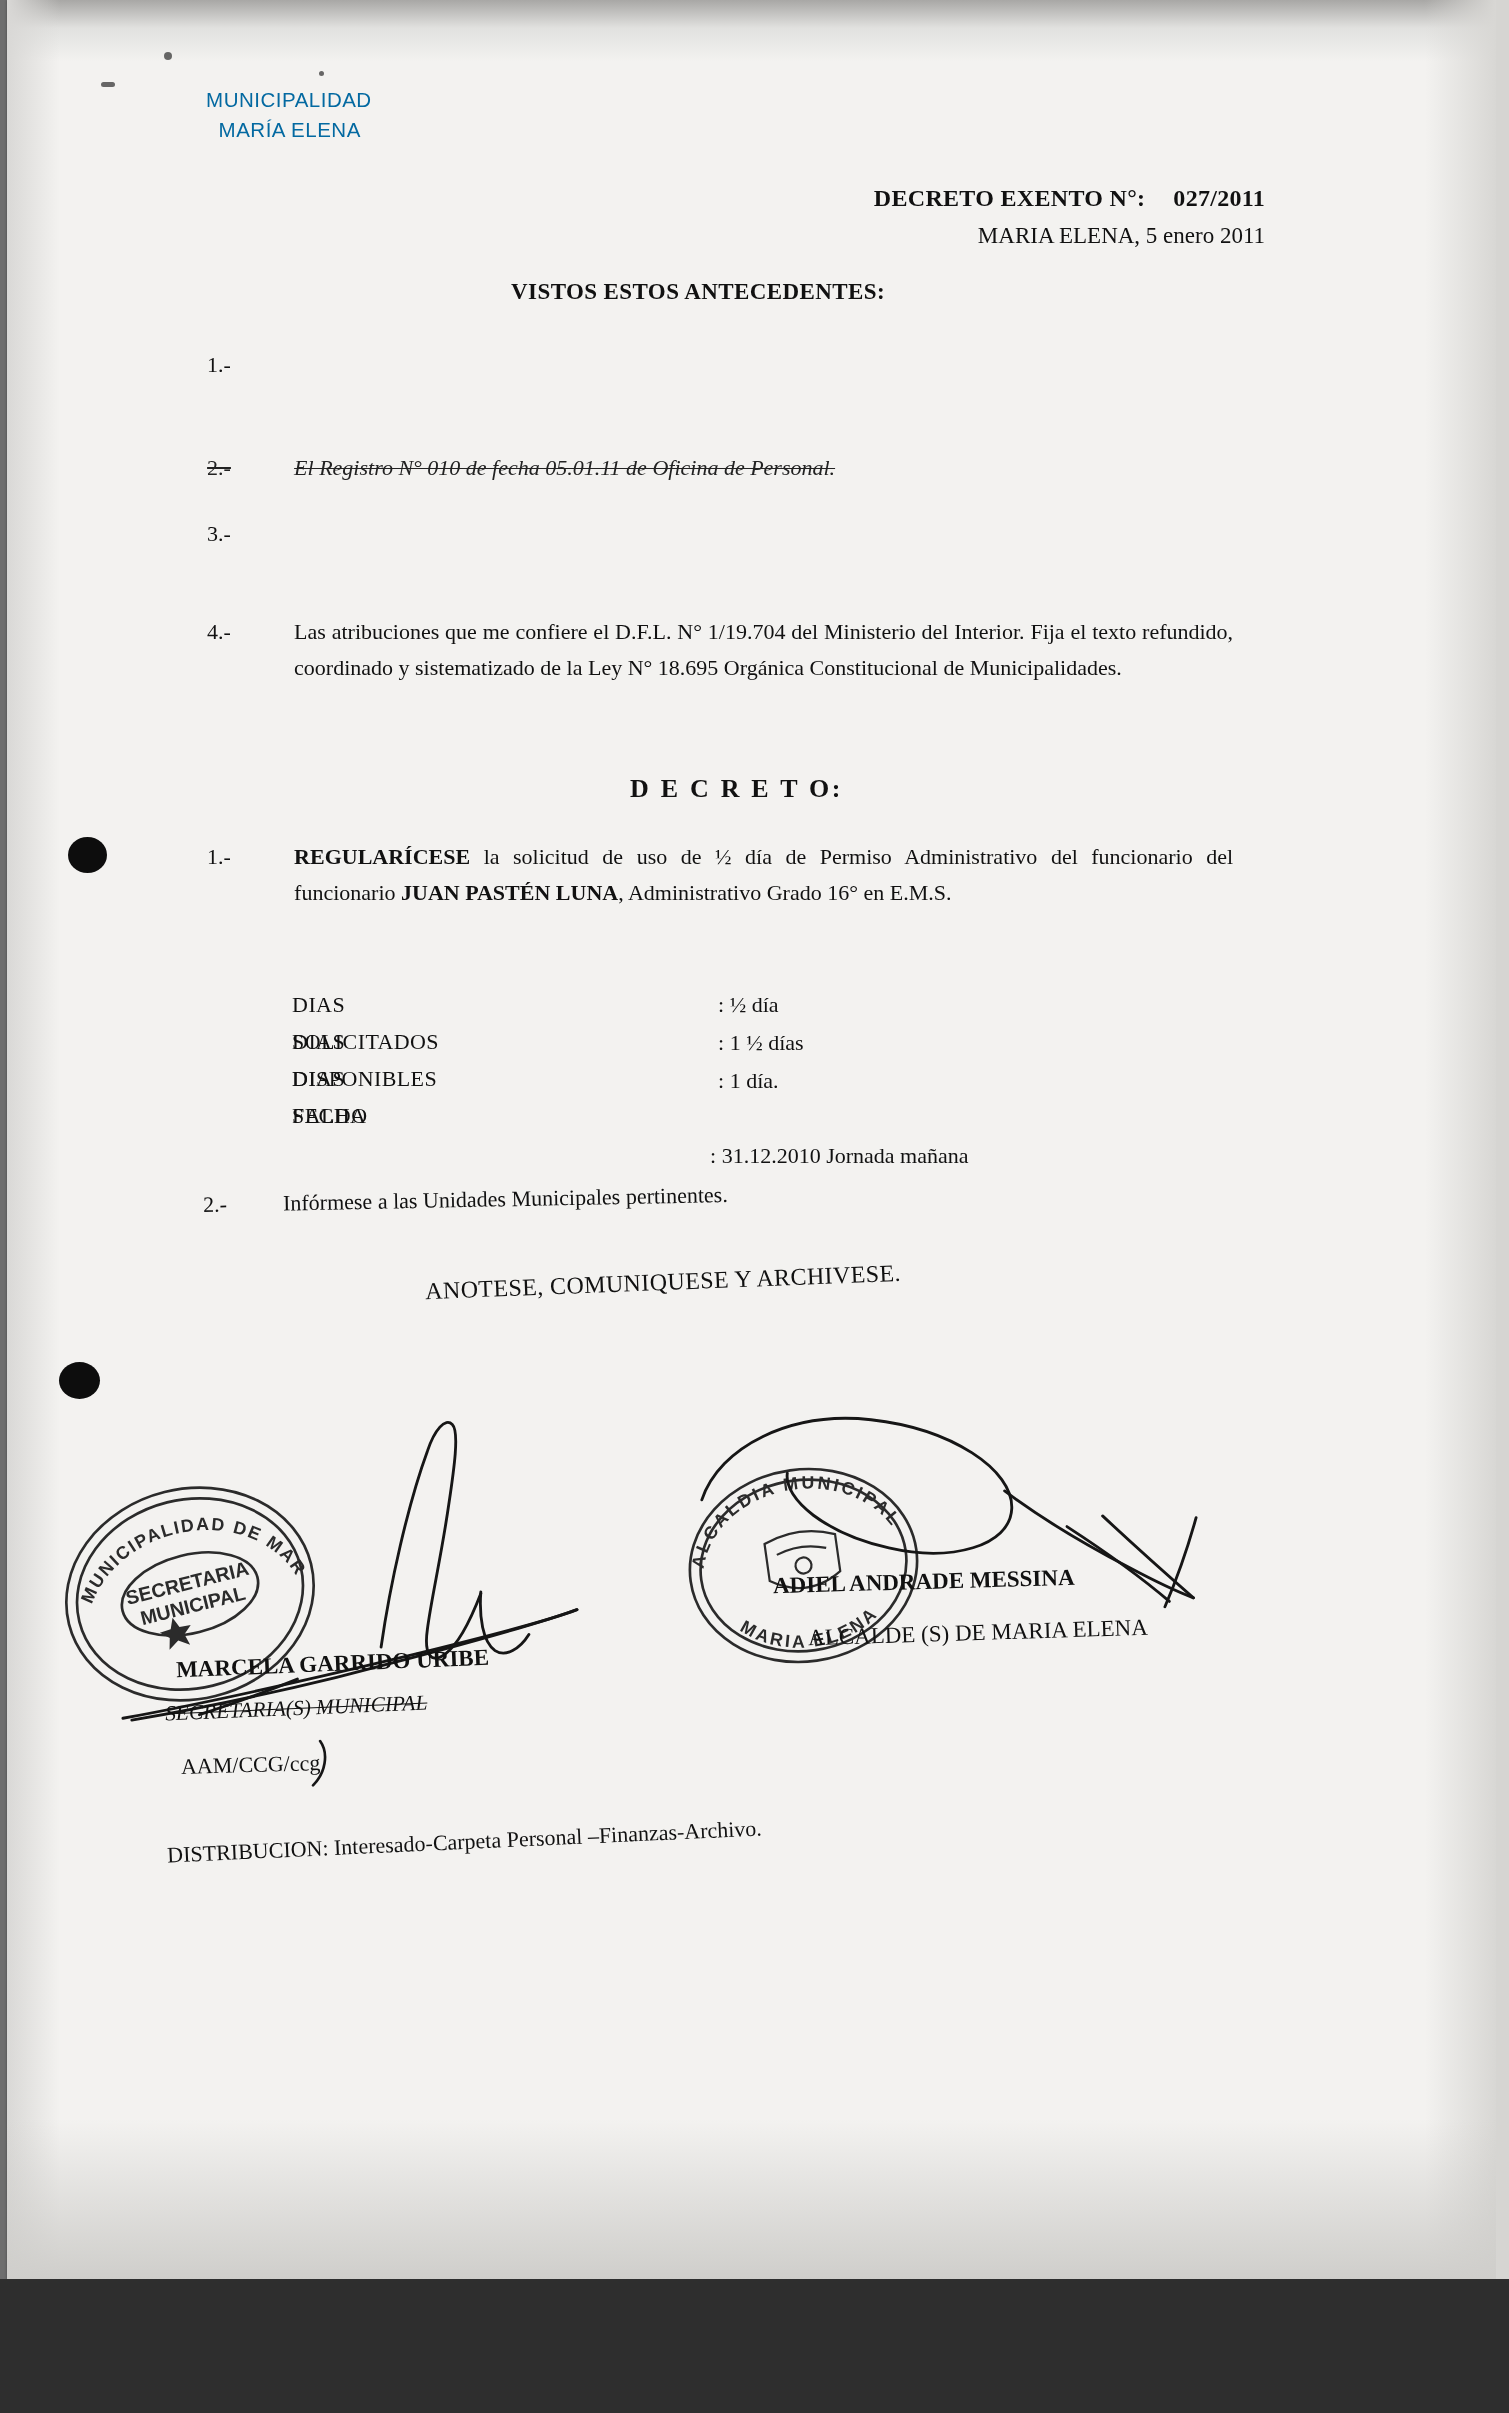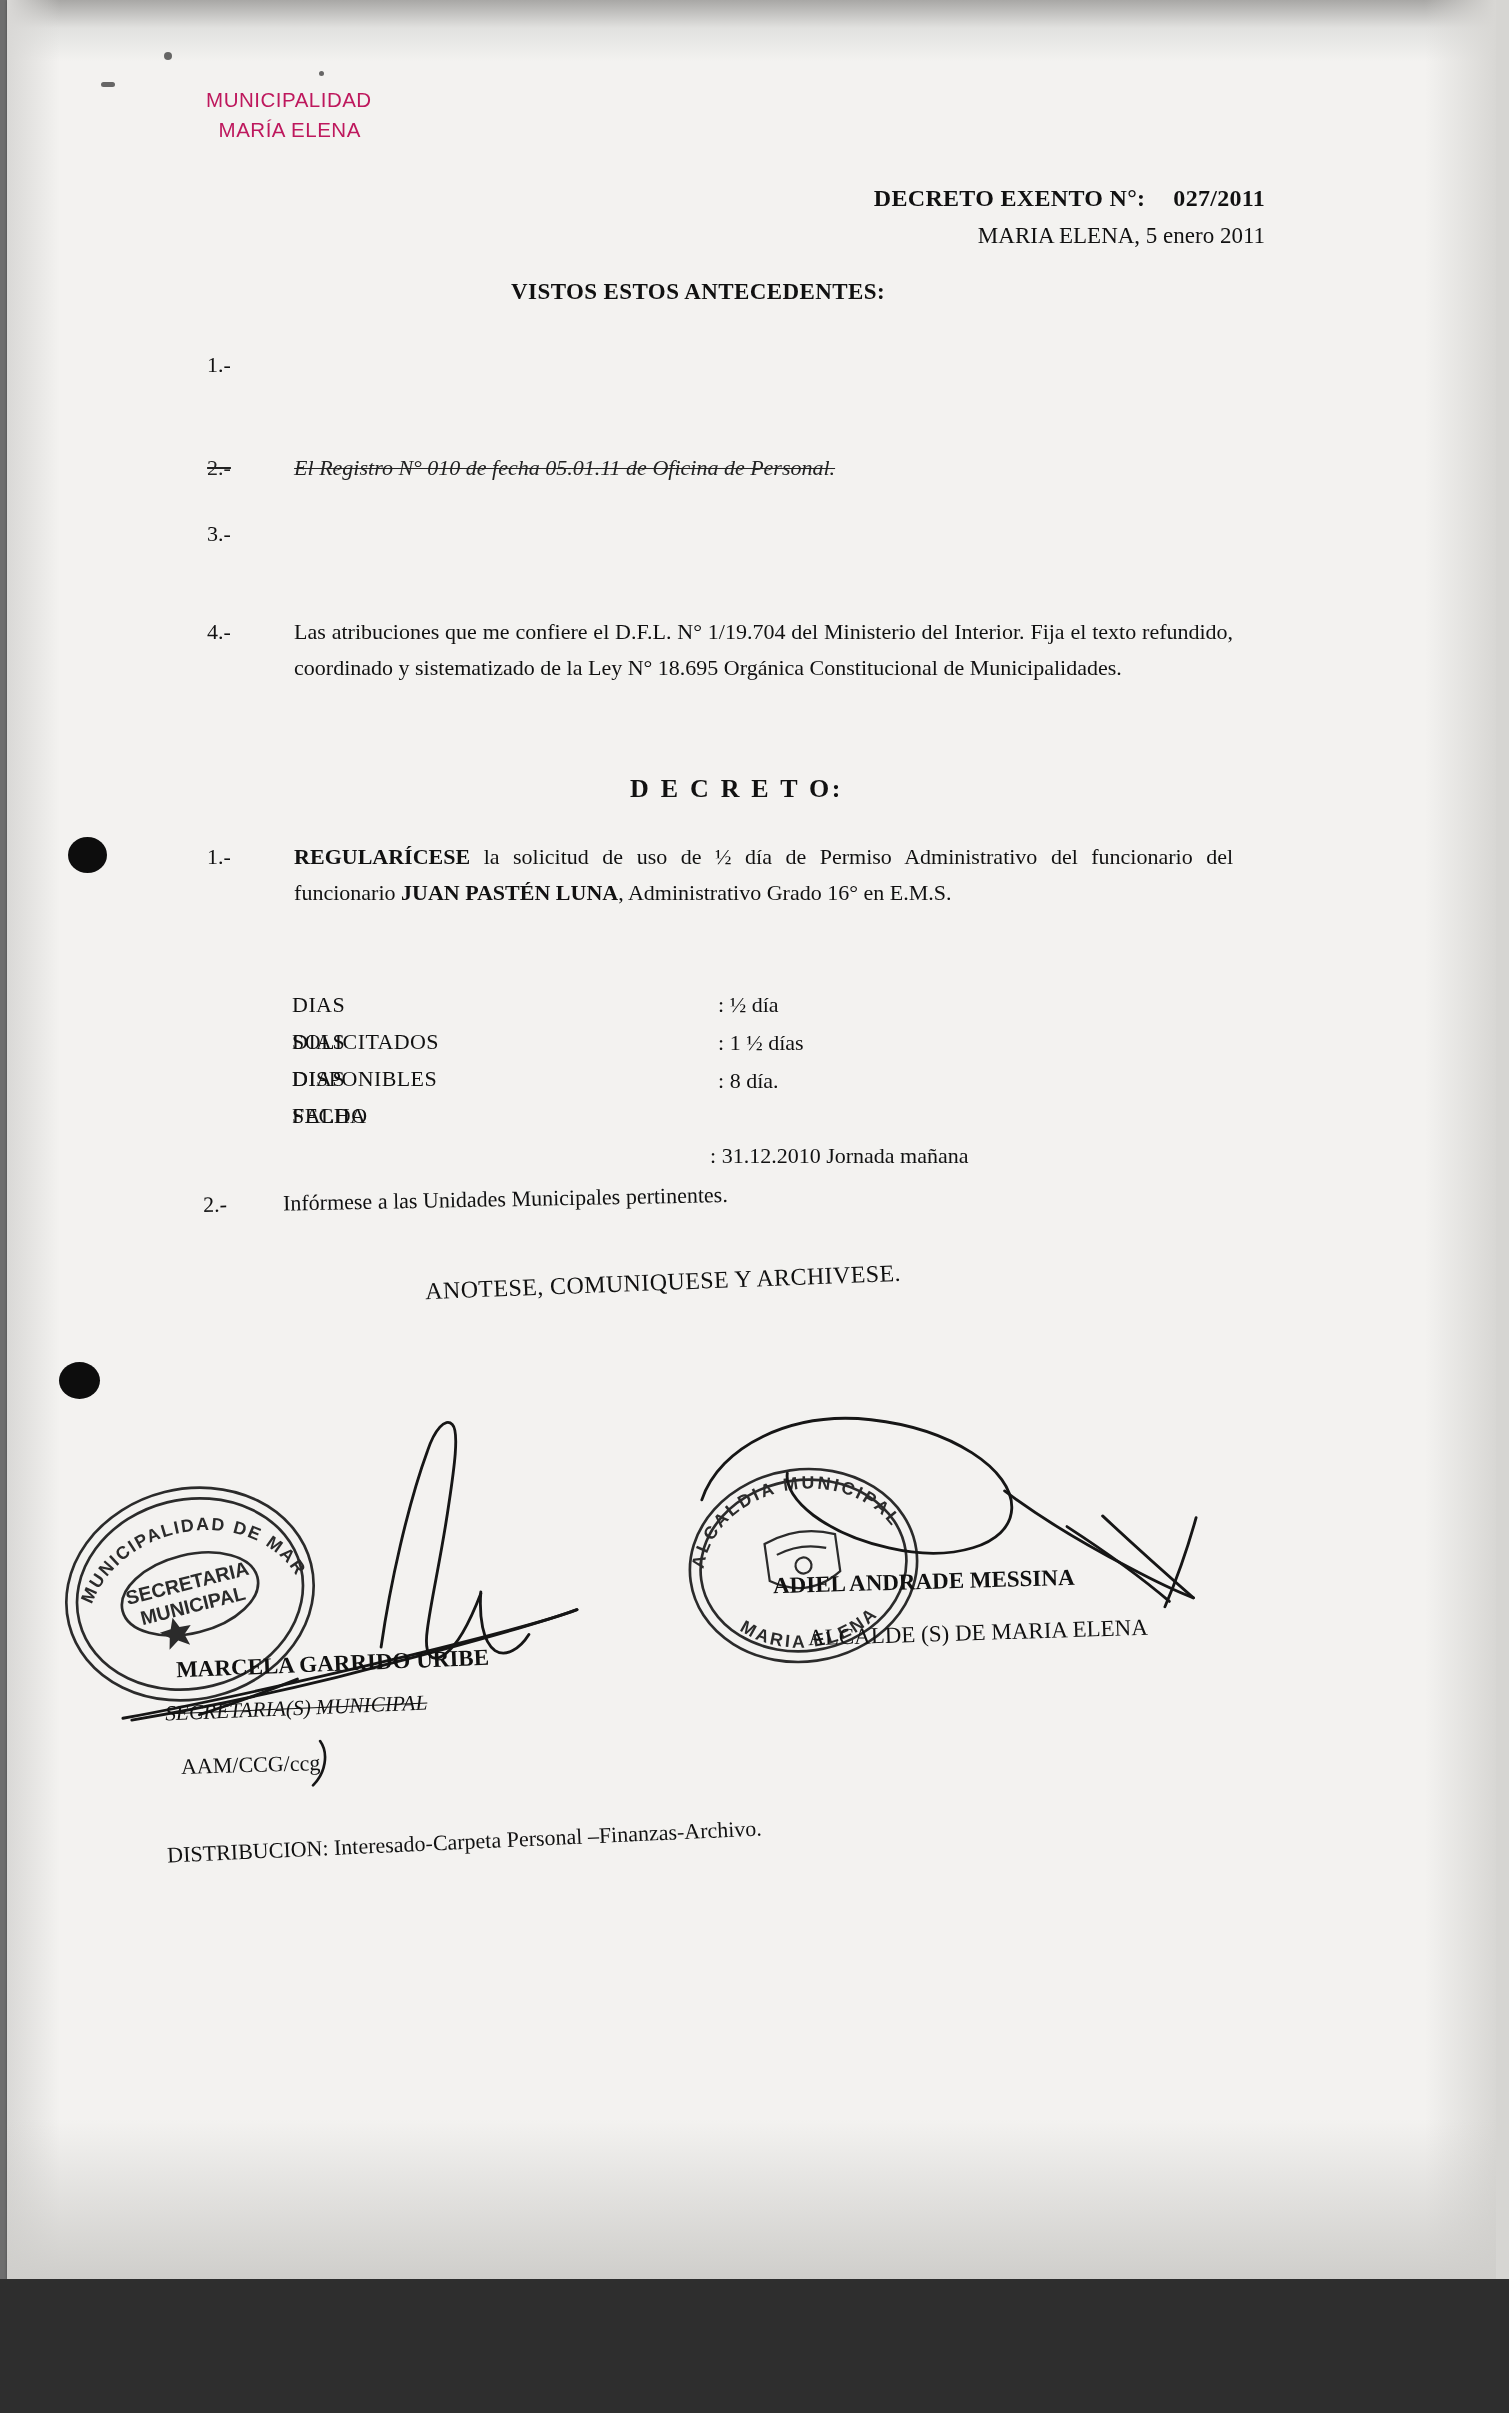--- a/index.html
+++ b/index.html
@@ -78,21 +78,21 @@
   }
 
   .letterhead {
     position: absolute;
     left: 199px;
     top: 85px;
     font-family: "Liberation Sans", sans-serif;
     font-size: 20.5px;
     letter-spacing: 0.5px;
     line-height: 30px;
-    color: #be185d;
+    color: #0369a1;
   }
   .letterhead .l2 { margin-left: 12.5px; }
 
   .decreto-no {
     position: absolute;
     right: 231px;
     top: 185px;
     font-weight: bold;
     font-size: 24px;
     letter-spacing: 0.3px;
@@ -329,21 +329,21 @@
         <div class="row">
           <span class="lbl">DIAS SOLICITADOS</span>
           <span class="val">:  ½ día</span>
         </div>
         <div class="row">
           <span class="lbl">DIAS DISPONIBLES</span>
           <span class="val">:  1 ½ días</span>
         </div>
         <div class="row">
           <span class="lbl">DIAS SALDO</span>
-          <span class="val">:  8  día.</span>
+          <span class="val">:  1  día.</span>
         </div>
         <div class="row">
           <span class="lbl">FECHA</span>
           <span class="val">: 31.12.2010 Jornada mañana</span>
         </div>
       </div>
 
       <div class="item d2">
         <span class="num">2.-</span>
         <span>Infórmese a las Unidades Municipales pertinentes.</span>

